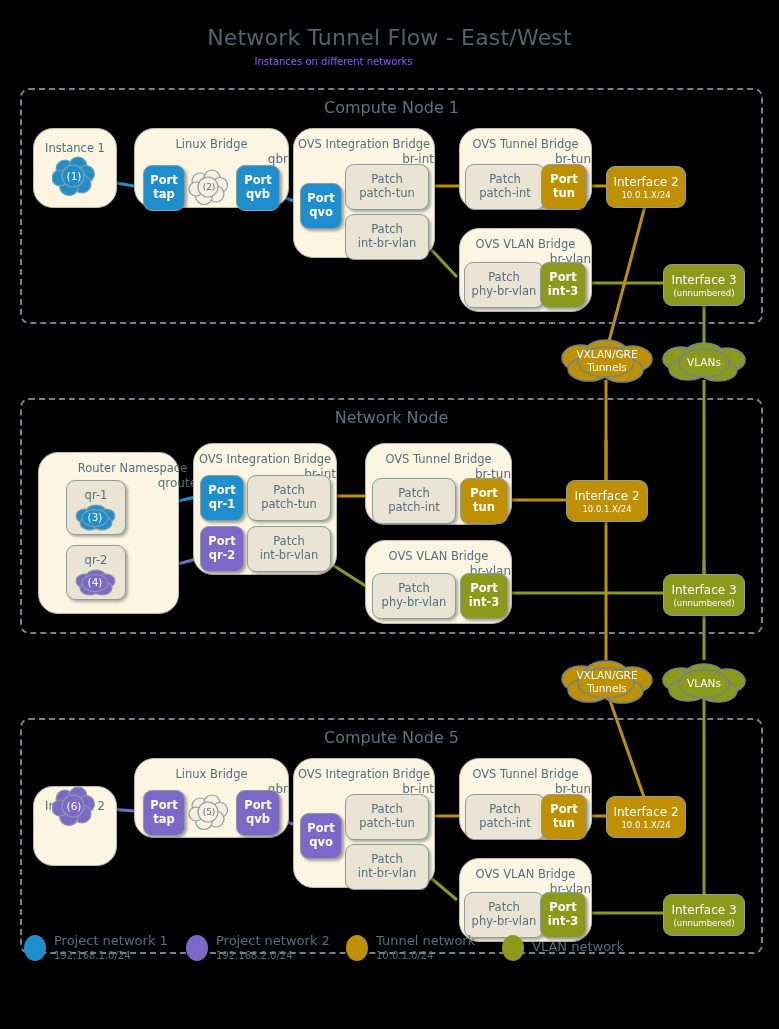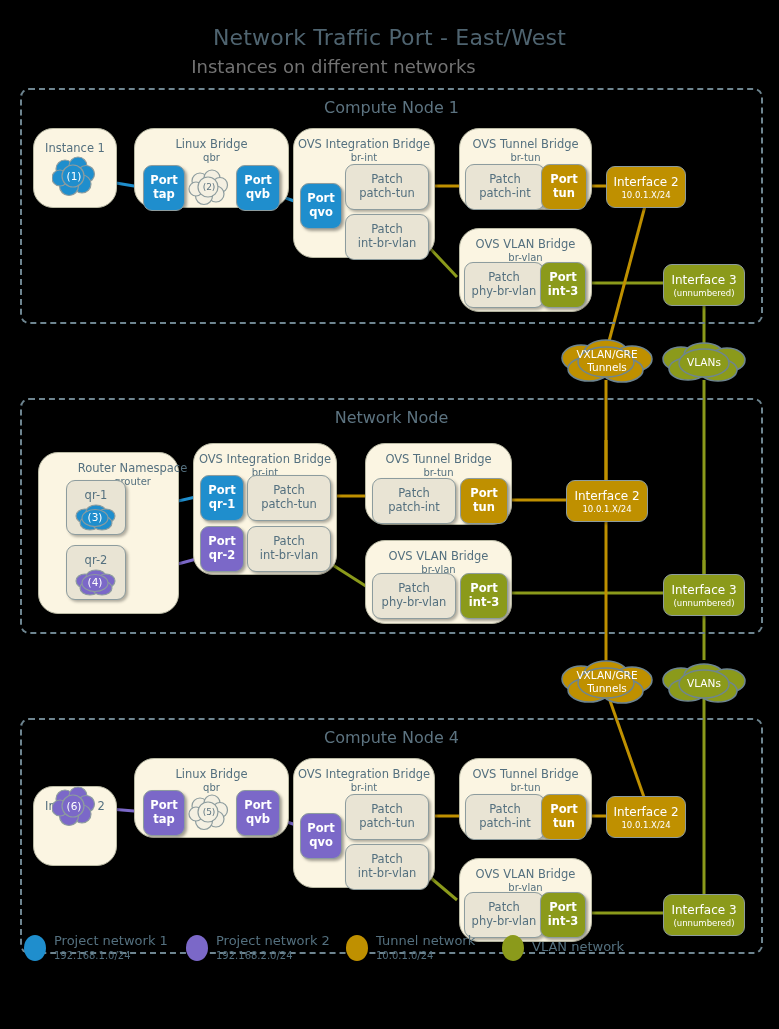--- a/index.html
+++ b/index.html
@@ -4,32 +4,32 @@
 <style>
   html,body{margin:0;padding:0;background:#000;}
   body{width:779px;height:1029px;position:relative;overflow:hidden;
        font-family:"DejaVu Sans","Liberation Sans",sans-serif;}
   .canvas{position:absolute;left:0;top:0;width:779px;height:1029px;}
   svg.wires{position:absolute;left:0;top:0;width:779px;height:1029px;pointer-events:none;}
 
   
   .title{position:absolute;width:779px;text-align:center;color:#4f6470;
          font-size:22px;letter-spacing:.2px;}
-  .subtitle{position:absolute;width:667px;text-align:center;color:#737373;
-            font-size:18px;}
+  .subtitle{position:absolute;width:667px;text-align:center;color:#8b5cf6;
+            font-size:10px;}
 
   
   .node{position:absolute;border:2px dashed #6e8590;border-radius:9px;background:transparent;}
   .node-title{position:absolute;width:100%;text-align:center;color:#5c7380;font-size:16px;top:8px;}
 
   
   .box{position:absolute;background:#fbf5e2;border:1px solid #b9b9a4;border-radius:20px;
        box-shadow:2px 2px 3px rgba(0,0,0,.35);}
   .box-title{position:absolute;width:100%;text-align:center;color:#54707f;font-size:11.5px;top:8px;}
-  .box-sub{position:absolute;width:100%;text-align:center;color:#54707f;font-size:10px;top:23px;}
+  .box-sub{position:absolute;width:100%;text-align:right;color:#54707f;font-size:12px;top:23px;}
   .box-title.solo{top:12px;}
 
   
   .patch{position:absolute;background:#e9e4d4;border:1.6px solid #8d9c9e;border-radius:9px;
          box-shadow:2px 2px 3px rgba(0,0,0,.3);
          display:flex;flex-direction:column;align-items:center;justify-content:center;
          color:#54707f;font-size:11.5px;line-height:1.18;text-align:center;}
 
   
   .port{position:absolute;border:1.6px solid #8d9c9e;border-radius:9px;
@@ -68,21 +68,21 @@
   .lg-item{position:absolute;}
   .lg-dot{position:absolute;width:22px;height:26px;border-radius:50%;top:2px;left:0;}
   .lg-name{position:absolute;left:30px;top:0px;color:#54707f;font-size:13px;white-space:nowrap;}
   .lg-cidr{position:absolute;left:30px;top:17px;color:#54707f;font-size:10px;white-space:nowrap;}
 </style>
 </head>
 <body>
 
 <div class="canvas">
 
-  <div class="title" style="top:25px">Network Traffic Port - East/West</div>
+  <div class="title" style="top:25px">Network Tunnel Flow - East/West</div>
   <div class="subtitle" style="top:56px">Instances on different networks</div>
 
   <svg class="wires" viewBox="0 0 779 1029">
 
     <line x1="74" y1="176" x2="146" y2="188" stroke="#1f8ecd" stroke-width="3"></line>
     <line x1="182" y1="188" x2="190" y2="188" stroke="#8d9c9e" stroke-width="2"></line>
     <line x1="228" y1="188" x2="238" y2="188" stroke="#8d9c9e" stroke-width="2"></line>
     <line x1="272" y1="193" x2="305" y2="205" stroke="#1f8ecd" stroke-width="3"></line>
     <line x1="428" y1="186" x2="466" y2="186" stroke="#bf9000" stroke-width="3"></line>
     <line x1="538" y1="186" x2="612" y2="186" stroke="#bf9000" stroke-width="3"></line>
@@ -383,21 +383,21 @@
       <ellipse cx="60" cy="29" rx="19" ry="11"></ellipse>
           <ellipse cx="46" cy="22" rx="25" ry="14"></ellipse>
         </g>
       </svg>
     <div class="ctxt" style="top:0">
       <span>VLANs</span>
     </div>
   </div>
 
   <div class="node" style="left:20px;top:718px;width:739px;height:232px;">
-    <div class="node-title">Compute Node 4</div>
+    <div class="node-title">Compute Node 5</div>
   </div>
 
   <div class="box" style="left:33px;top:758px;width:82px;height:78px;margin-top:28px;">
     <div class="box-title solo">Instance 2</div>
   </div>
   <div class="cloud" style="left:52px;top:785px;width:44px;height:42px;">
     <svg width="44" height="42" viewBox="0 0 44 42">
         <g fill="#7b68c8" stroke="#8d9c9e" stroke-width="1.2">
       <circle cx="13" cy="14" r="9"></circle>
           <circle cx="26" cy="11" r="9"></circle>

